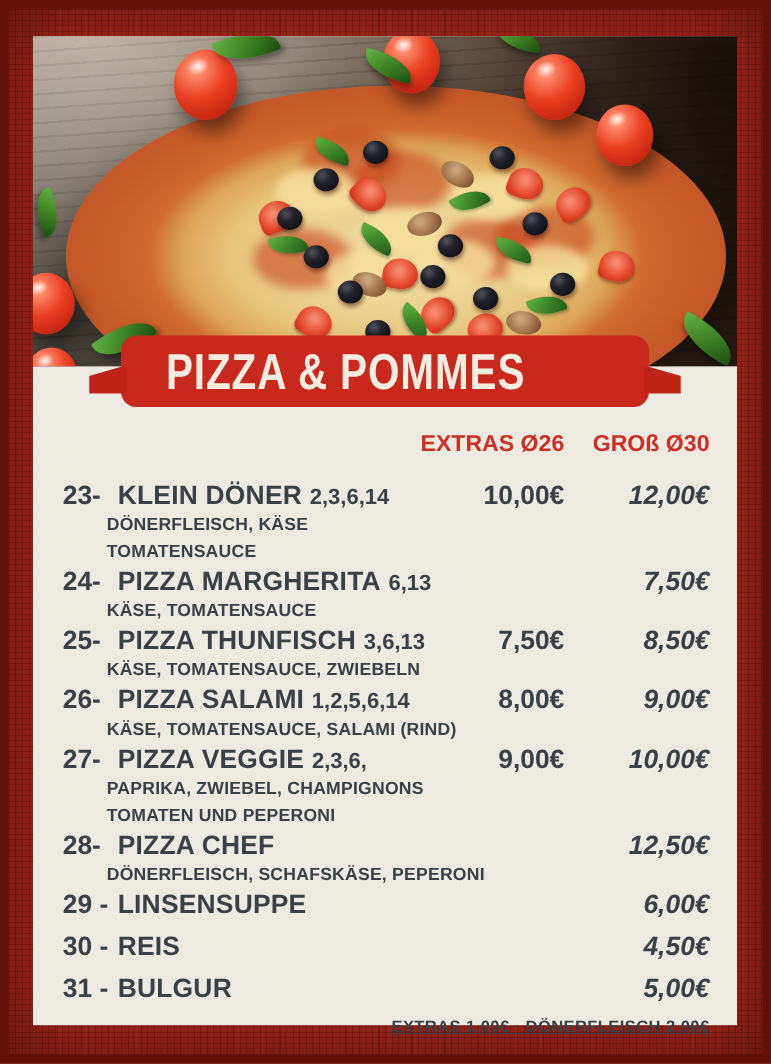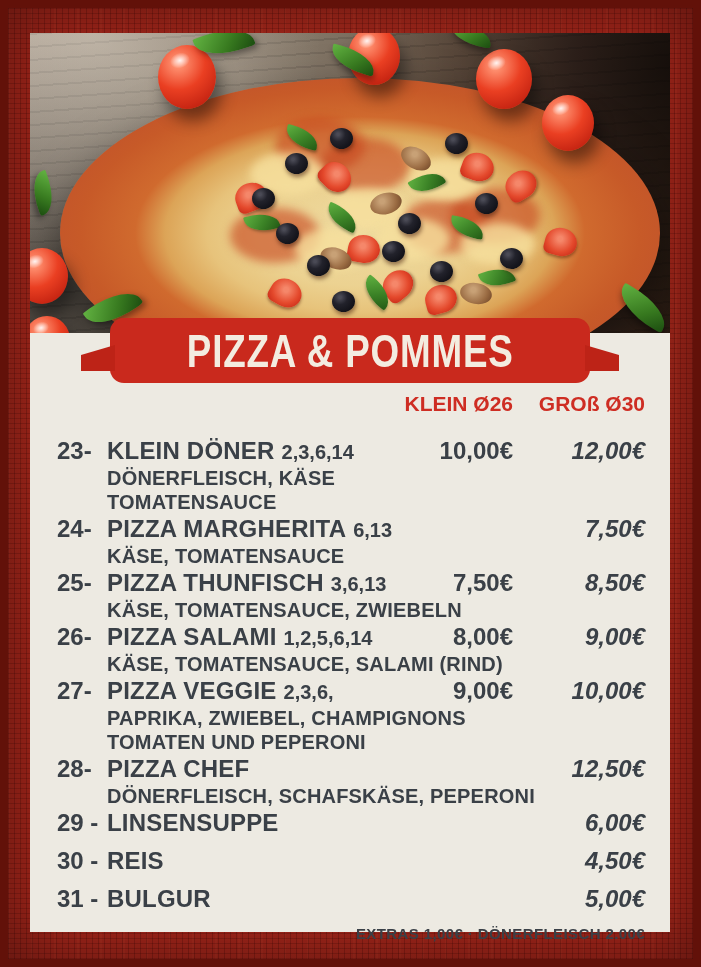--- a/index.html
+++ b/index.html
@@ -46,22 +46,22 @@
   .cherry{position:absolute;border-radius:50%;
     background:radial-gradient(circle at 35% 28%, #ff9272 6%, #ea3f22 45%, #bb1c0d 90%);
     box-shadow:6px 12px 16px rgba(0,0,0,.45);}
   .cherry::after{content:'';position:absolute;left:20%;top:12%;width:34%;height:24%;border-radius:50%;
     transform:rotate(-18deg);
     background:radial-gradient(ellipse, rgba(255,255,255,.9), rgba(255,255,255,0) 72%);}
   .leaf{position:absolute;border-radius:4% 85% 8% 85%;
     background:linear-gradient(135deg,#5fae3f 5%,#37791f 60%,#1f5212 95%);
     box-shadow:2px 4px 6px rgba(0,0,0,.4);}
   
-  .banner{position:absolute;left:80px;top:285px;width:480px;height:65px;background:#c9291d;
-    border-radius:14px;display:flex;align-items:center;justify-content:center;z-index:5;}
+  .banner{position:absolute;left:80px;top:272px;width:480px;height:65px;background:#c9291d;
+    border-radius:14px;display:flex;align-items:center;z-index:5;}
   .banner .wing{position:absolute;width:34px;height:26px;background:#bd2317;}
   .banner .wing-left{left:-29px;bottom:12px;clip-path:polygon(100% 0,0 38%,0 100%,100% 100%);}
   .banner .wing-right{right:-29px;bottom:12px;clip-path:polygon(0 0,100% 38%,100% 100%,0 100%);}
   .banner-title{color:#f3ece0;font-size:46px;font-weight:bold;white-space:nowrap;
     display:inline-block;transform:scaleX(.8);letter-spacing:1px;}
   
   .menu{box-sizing:border-box;padding:58px 25px 0 27px;color:#3a4047;}
   .col-headers{display:flex;align-items:baseline;line-height:25px;margin-bottom:22px;
     color:#ce2d23;font-weight:bold;font-size:21px;}
   .col-headers .spacer{flex:1;}
@@ -70,24 +70,24 @@
   .item{margin-bottom:2px;}
   .item.no-desc{margin-bottom:10px;}
   .item-head{display:flex;align-items:baseline;line-height:25px;}
   .num{width:50px;font-size:24px;font-weight:bold;white-space:nowrap;}
   .title-wrap{flex:1;white-space:nowrap;overflow:visible;}
   .title{font-size:24px;font-weight:bold;letter-spacing:.2px;}
   .allergens{font-size:20px;font-weight:bold;margin-left:7px;}
   .price{font-size:24px;font-weight:bold;white-space:nowrap;text-align:right;}
   .p1{width:110px;}
   .p2{width:132px;font-style:italic;}
-  .desc{margin-left:50px;font-size:20px;font-weight:bold;line-height:24px;
+  .desc{margin-left:40px;font-size:16px;font-weight:bold;line-height:24px;
     letter-spacing:.2px;white-space:pre-line;}
   .footer-note{margin-top:10px;text-align:right;font-size:15px;font-weight:bold;
-    letter-spacing:.4px;color:#3a4047;line-height:20px;}
+    letter-spacing:.4px;color:#3a4047;line-height:20px;text-decoration:underline;}
 </style>
 </head>
 <body>
 
 <div class="page">
   <div class="card">
 
     <div class="photo">
       <div class="pizza" id="pizza">
           <div class="sauce" style="left: 170px; top: 130px; width: 90px; height: 55px;"></div>
@@ -152,21 +152,21 @@
 
     <div class="banner">
       <span class="wing wing-left"></span>
       <span class="wing wing-right"></span>
       <span class="banner-title">PIZZA &amp; POMMES</span>
     </div>
 
     <div class="menu">
       <div class="col-headers">
         <span class="spacer"></span>
-        <span class="h1">KLEIN Ø26</span>
+        <span class="h1">EXTRAS Ø26</span>
         <span class="h2">GROß Ø30</span>
       </div>
 
       <div id="menu-list">
   <div class="item">
     <div class="item-head">
       <span class="num">23-</span>
       <span class="title-wrap"><span class="title">KLEIN DÖNER</span><span class="allergens">2,3,6,14</span></span>
       <span class="price p1">10,00€</span>
       <span class="price p2">12,00€</span>

